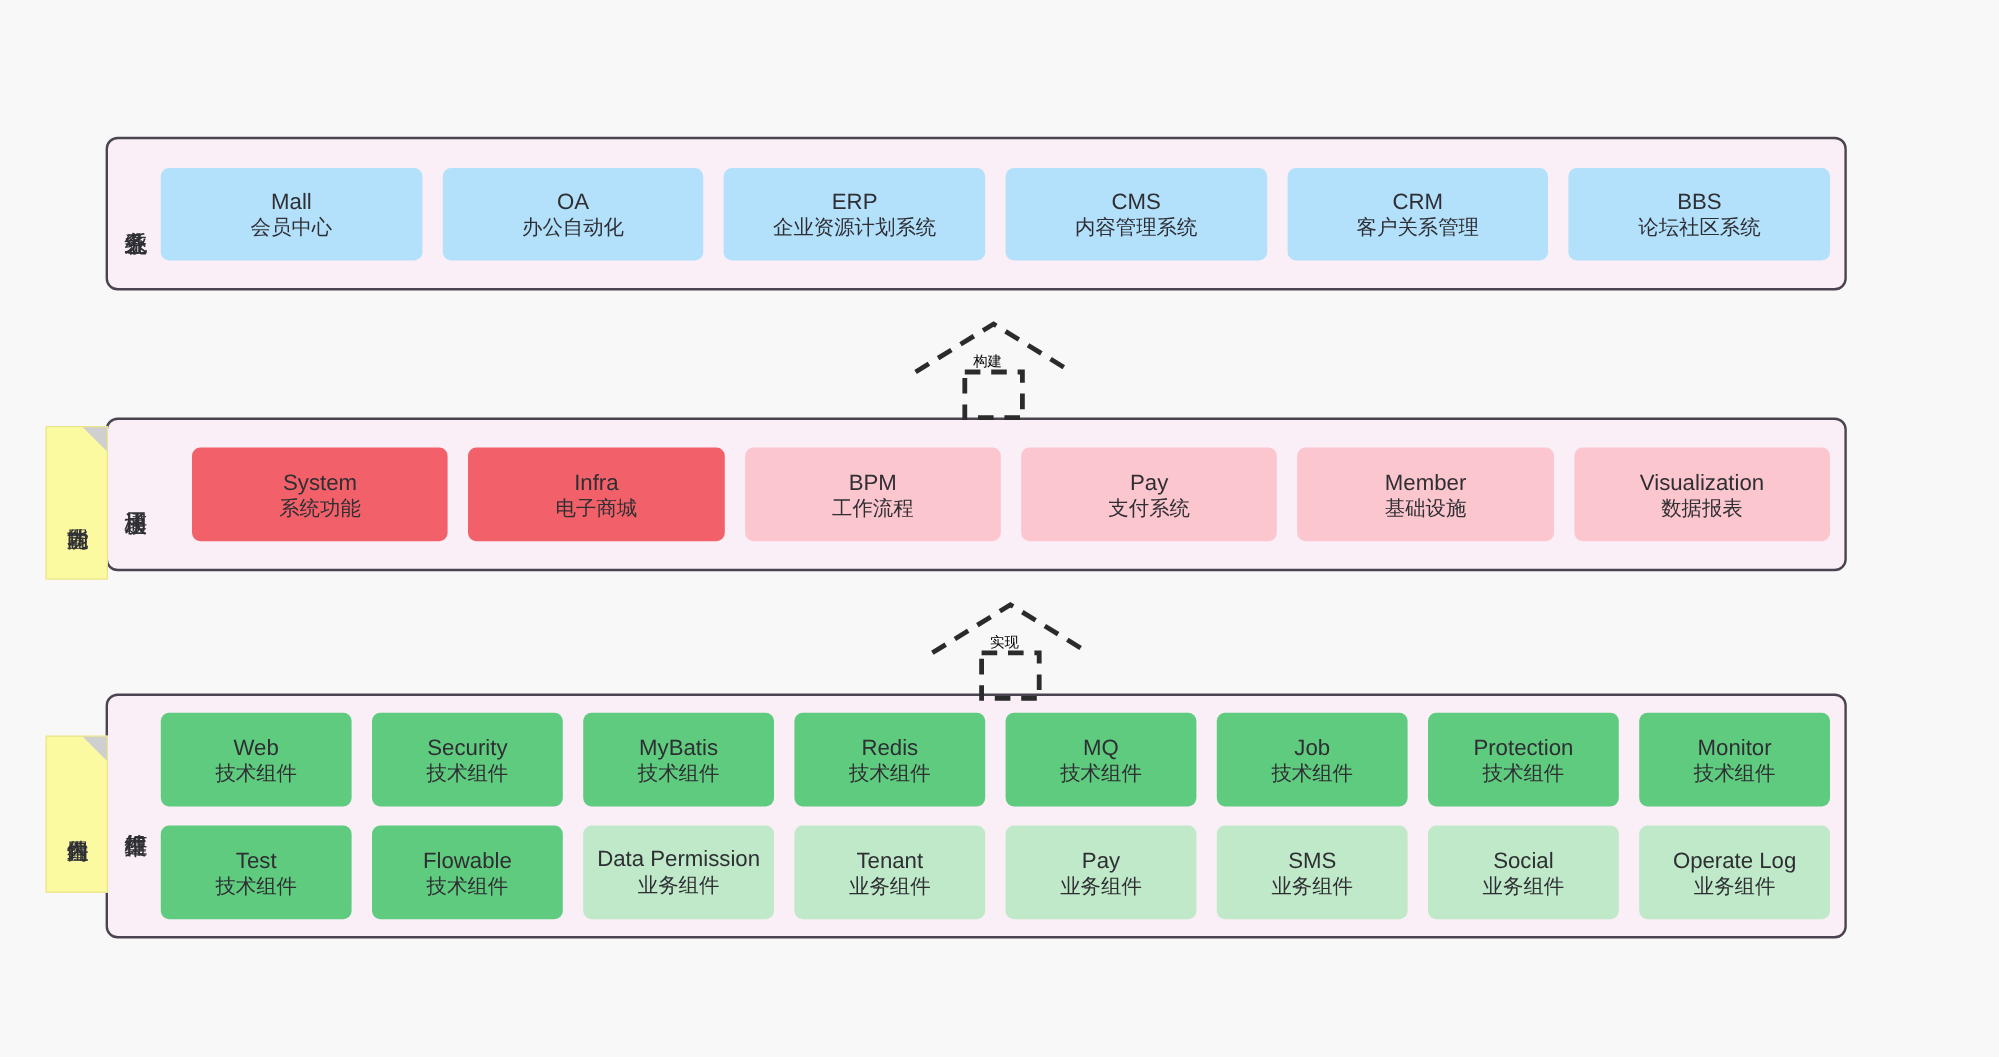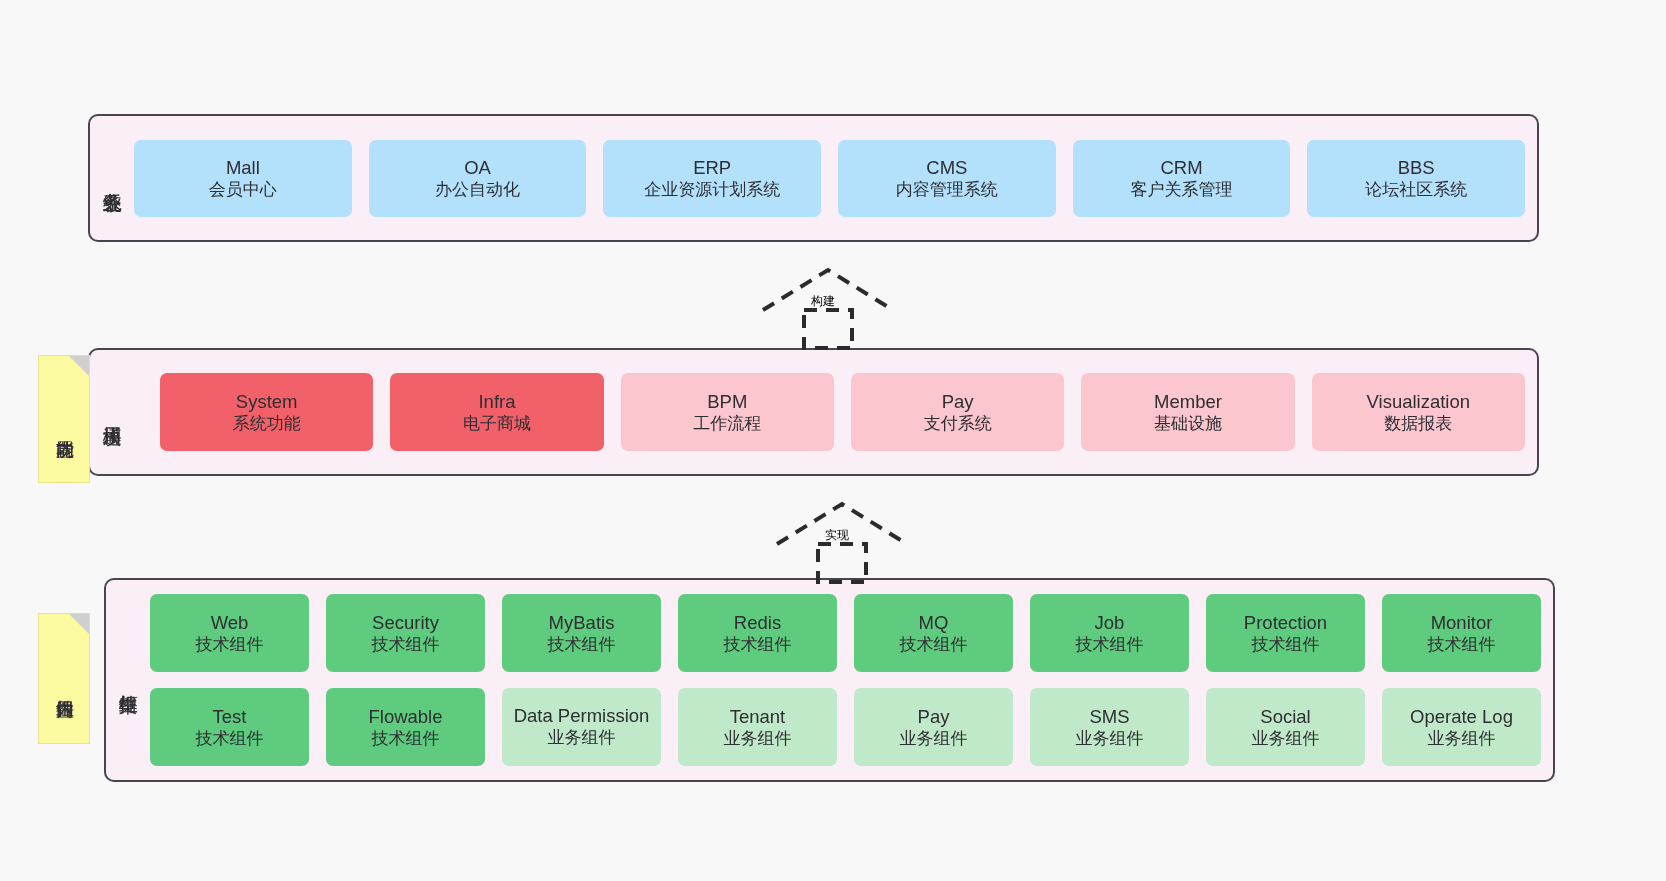--- a/index.html
+++ b/index.html
@@ -219,21 +219,21 @@
       <path d="M46 48 L94 48 L94 86 L46 86 Z" stroke="#2b2b2b" stroke-width="4" stroke-dasharray="13,9" fill="none"></path>
     </svg>
     <div class="conn-label" style="left:53px; top:31px;">实现</div>
   </div>
 
   <div class="note" style="left:38px; top:613px; height:131px;">
     <span class="fold"></span>
     <span class="label">内置组件</span>
   </div>
 
-  <div class="layer" style="left:104px; top:578px; width:1451px; height:204px;">
+  <div class="layer" style="left:88px; top:578px; width:1451px; height:204px;">
     <div class="layer-title">框架组件</div>
     <div class="layer-body">
       <div class="rows2">
 
         <div class="row">
           <div class="card c-green h-frame" style="background: rgb(94, 203, 126);">
             <div class="t1">Web</div>
             <div class="t2">技术组件</div>
           </div>
           <div class="card c-green h-frame" style="background: rgb(94, 203, 126);">

